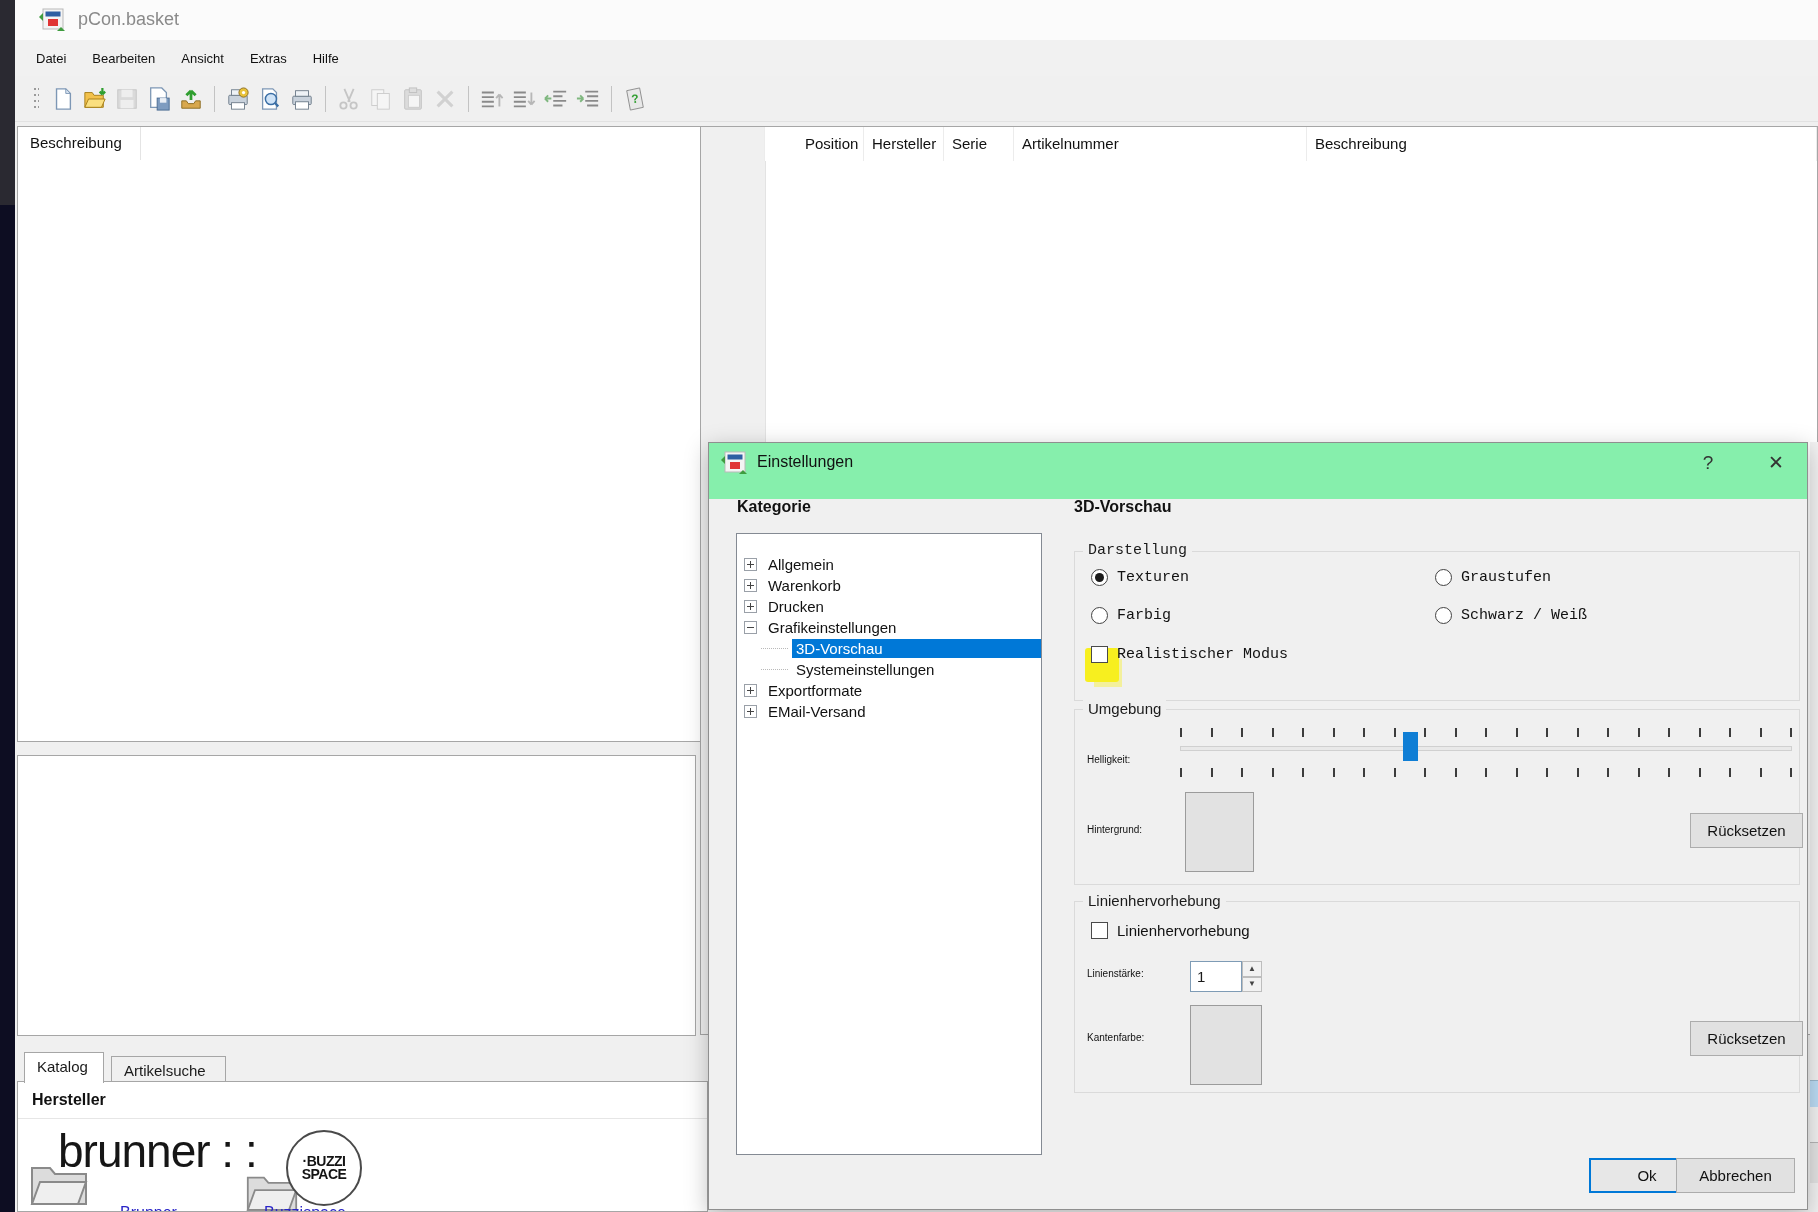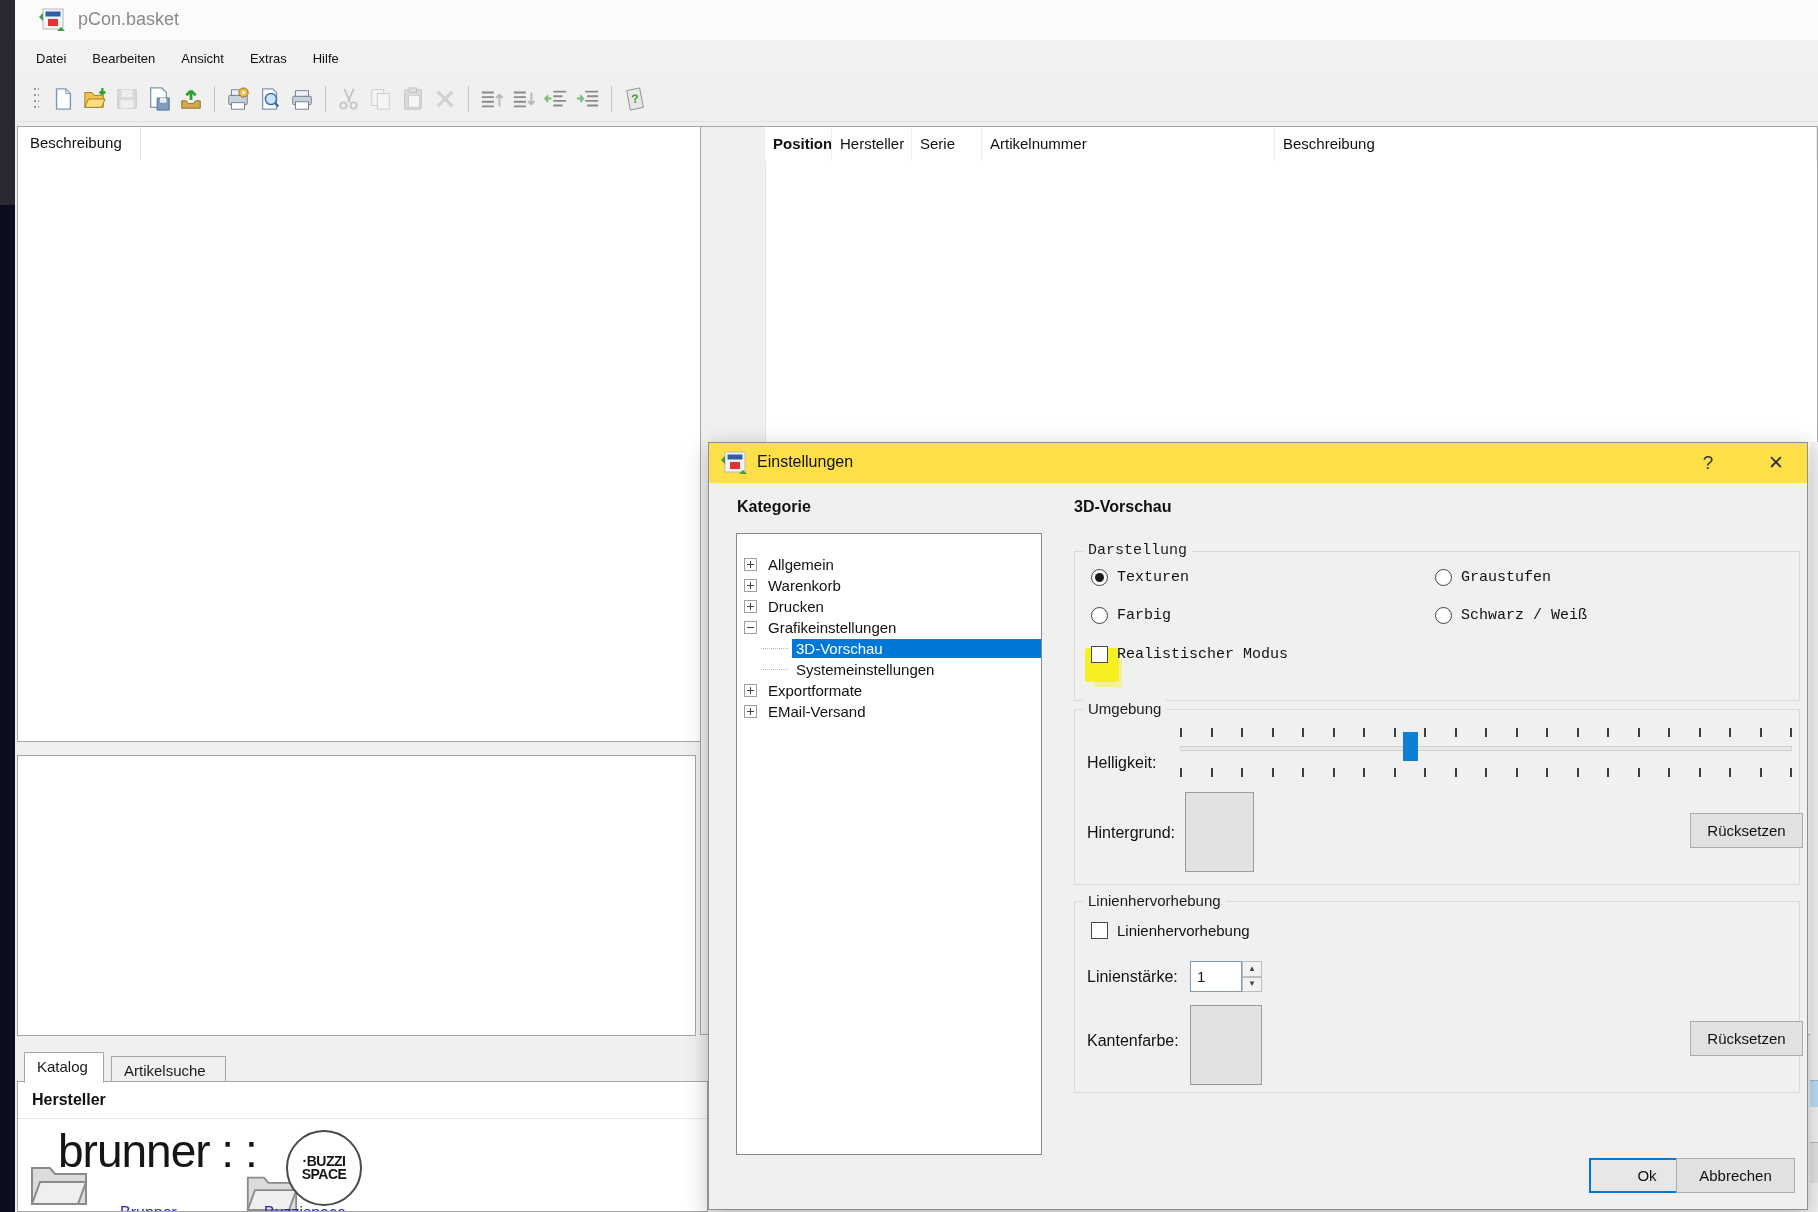--- a/index.html
+++ b/index.html
@@ -48,21 +48,21 @@
   .buzzi-circle{position:absolute;left:268px;top:48px;width:72px;height:72px;border:2px solid #4a4a4a;border-radius:50%;background:#fff;display:flex;flex-direction:column;align-items:center;justify-content:center;font-weight:800;font-size:14px;line-height:13px;color:#141414;letter-spacing:-0.5px;text-align:right;}
   .blink{position:absolute;font-size:16px;color:#2a25c8;text-decoration:underline;}
 
   
   .sliver{left:1810px;top:442px;width:8px;height:770px;background:#f2f2f2;}
   .sliver-blue{position:absolute;left:0;top:638px;width:8px;height:26px;background:#bcdcf5;border-top:1px solid #9db8cc;}
   .sliver-gray{position:absolute;left:0;top:700px;width:8px;height:40px;background:#e3e3e3;border-top:1px solid #b5b5b5;}
 
   
   .dialog{left:708px;top:442px;width:1098px;height:766px;background:#f0f0f0;border:1px solid #8f8f8f;box-shadow:0 6px 22px rgba(0,0,0,.25);z-index:10;}
-  .dlg-titlebar{position:absolute;left:0;top:0;right:0;height:40px;background:#fde047;}
+  .dlg-titlebar{position:absolute;left:0;top:0;right:0;height:56px;background:#86efac;}
   .dlg-title{position:absolute;left:48px;top:10px;font-size:16px;color:#111;}
   .dlg-help{position:absolute;left:984px;top:6px;width:30px;height:28px;font-size:19px;color:#333;text-align:center;line-height:28px;}
   .dlg-close{position:absolute;left:1050px;top:6px;width:34px;height:28px;font-size:19px;color:#333;text-align:center;line-height:28px;}
   .cat-label{position:absolute;left:28px;top:55px;font-size:16px;font-weight:bold;color:#111;}
   .tree{position:absolute;left:27px;top:90px;width:306px;height:622px;background:#fff;border:1px solid #848a93;box-sizing:border-box;padding-top:20px;overflow:hidden;}
   .trow{display:flex;align-items:center;height:21px;font-size:15px;white-space:nowrap;}
   .texp{width:13px;height:13px;border:1px solid #9aa0a8;background:#fff;box-sizing:border-box;margin:0 7px 0 7px;position:relative;flex:none;}
   .texp::before,.texp::after{content:"";position:absolute;background:#444;}
   .texp::before{left:2px;right:2px;top:5px;height:1px;}
   .texp.plus::after{top:2px;bottom:2px;left:5px;width:1px;}
@@ -73,21 +73,21 @@
   .group{position:absolute;border:1px solid #dadada;box-sizing:border-box;}
   .glabel{position:absolute;top:-10px;left:8px;background:#f0f0f0;padding:0 5px;font-size:15px;color:#1a1a1a;}
   .g1{left:365px;top:108px;width:726px;height:150px;font-family:Liberation Mono, monospace;}
   .g2{left:365px;top:266px;width:726px;height:176px;}
   .g3{left:365px;top:458px;width:726px;height:192px;}
   .ctrl-row{position:absolute;display:flex;align-items:center;font-size:15px;color:#111;}
   .radio{width:17px;height:17px;border:1px solid #424242;border-radius:50%;background:#fff;margin-right:9px;position:relative;flex:none;box-sizing:border-box;}
   .radio.on::after{content:"";position:absolute;left:3px;top:3px;width:9px;height:9px;border-radius:50%;background:#1a1a1a;}
   .checkbox{width:17px;height:17px;border:1px solid #4a4a4a;background:#fff;margin-right:9px;flex:none;box-sizing:border-box;}
   .hl-yellow{position:absolute;left:10px;top:96px;width:34px;height:34px;background:#f7ef1f;border-radius:3px;box-shadow:6px 8px 0 -3px #f7ef1f66;}
-  .lbl{position:absolute;font-size:16px;color:#111;}
+  .lbl{position:absolute;font-size:10px;color:#111;}
   
   .ticks{position:absolute;left:105px;width:612px;height:9px;display:flex;justify-content:space-between;}
   .tick{width:2px;height:9px;background:#3c3c3c;}
   .track{position:absolute;left:105px;top:36px;width:612px;height:5px;background:#e9e9e9;border:1px solid #d0d0d0;box-sizing:border-box;}
   .thumb{position:absolute;left:calc(105px + 0.375*612px - 7px);top:22px;width:15px;height:29px;background:#0f7ed5;}
   .swatch{position:absolute;background:#e2e2e2;border:1px solid #9b9b9b;}
   .btn{position:absolute;background:#e1e1e1;border:1px solid #acacac;font-size:15px;color:#111;display:flex;align-items:center;justify-content:center;box-sizing:border-box;font-family:"Liberation Sans",sans-serif;}
   .btn-reset1{left:615px;top:103px;width:113px;height:35px;}
   .btn-reset2{left:615px;top:119px;width:113px;height:35px;}
   .spin-input{position:absolute;left:115px;top:59px;width:52px;height:31px;background:#fff;border:1px solid #7e9bb5;box-sizing:border-box;font-size:15px;padding:6px 0 0 6px;}
@@ -249,21 +249,21 @@
 </div>
 
 <div class="abs panel p-desc">
   <div class="desc-head">Beschreibung</div>
   <div class="desc-div"></div>
 </div>
 
 <div class="abs p-table">
   <div class="thead" id="thead">
       <div class="th" style="width: 64px; background: rgb(240, 240, 240);"></div>
-      <div class="th" style="width: 67px; font-weight: bold; text-align: right;">Position</div>
+      <div class="th" style="width: 67px; font-weight: normal; text-align: right; margin-left: 32px;">Position</div>
       <div class="th" style="width: 80px;">Hersteller</div>
       <div class="th" style="width: 70px;">Serie</div>
       <div class="th" style="width: 293px;">Artikelnummer</div>
       <div class="th" style="flex: 1 1 0%;">Beschreibung</div>
     </div>
   <div class="rowhead-col"></div>
 </div>
 
 <div class="abs panel p-empty"></div>
 

